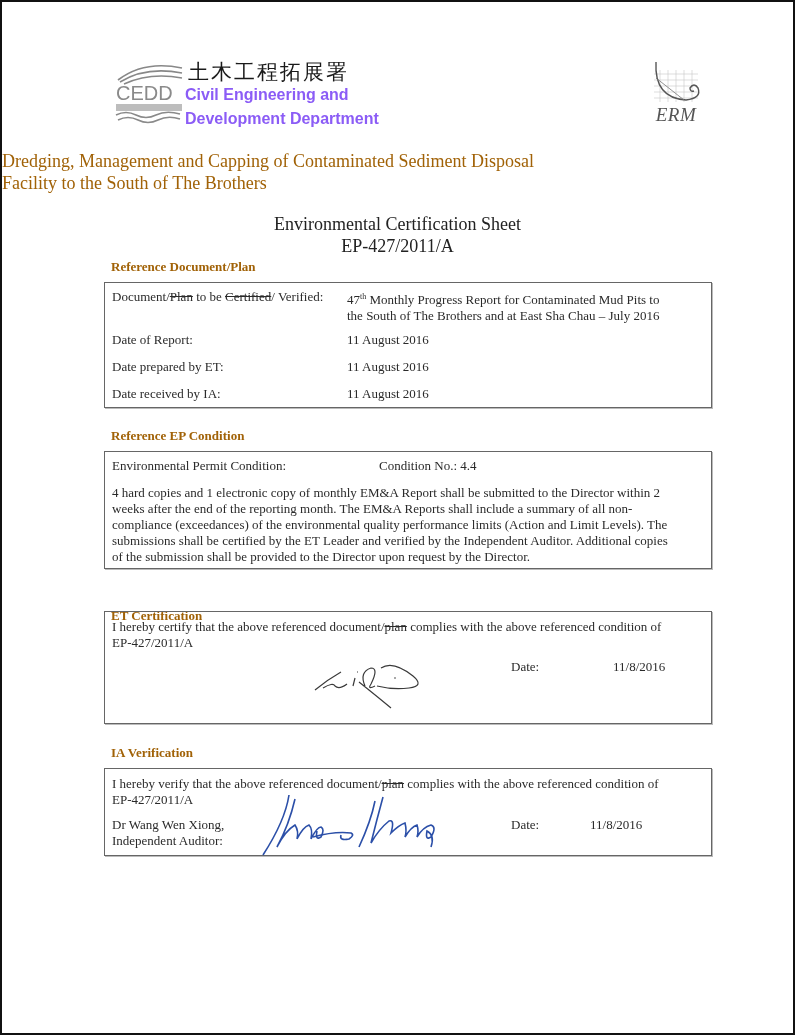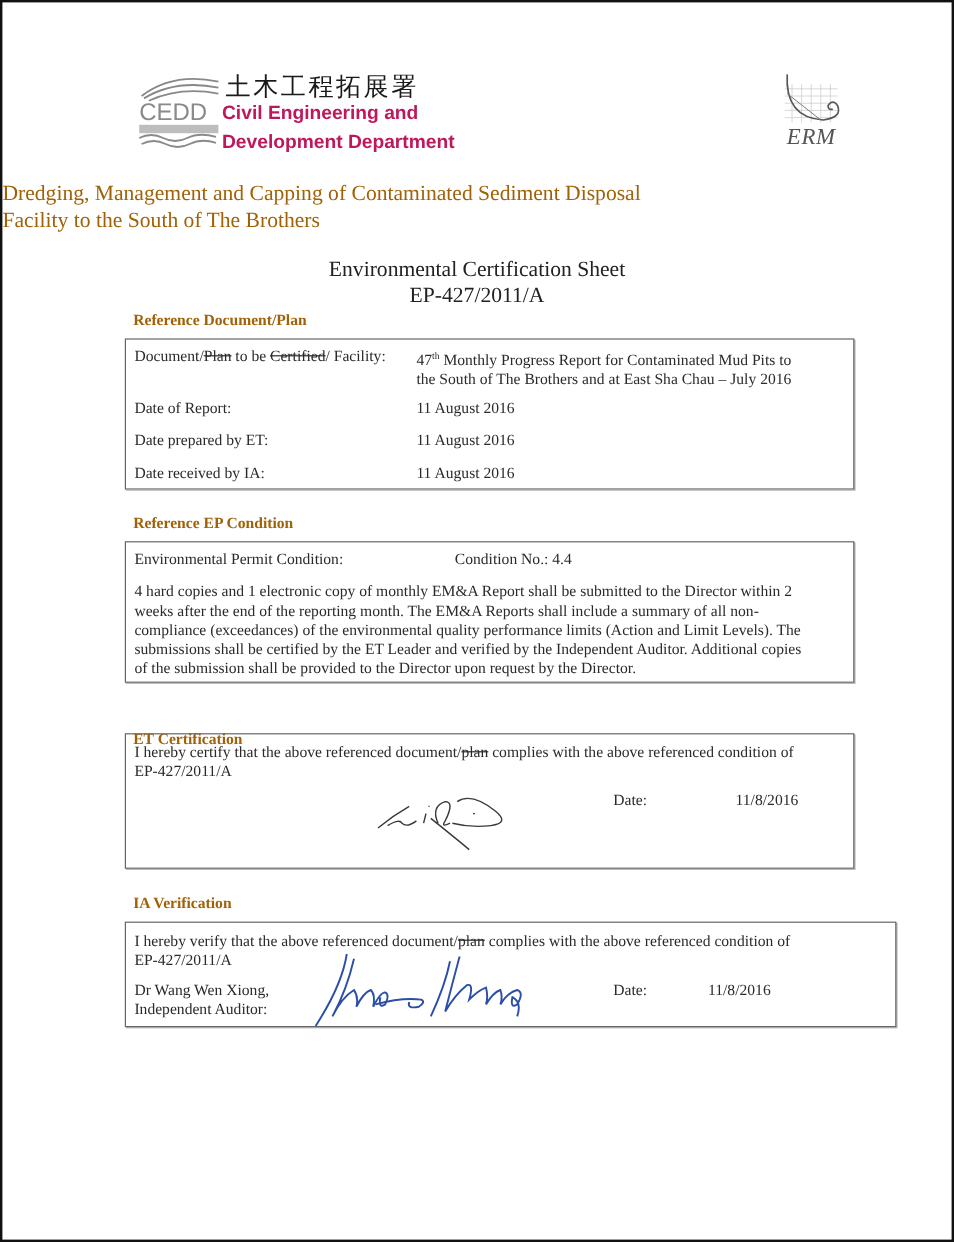--- a/index.html
+++ b/index.html
@@ -6,21 +6,21 @@
   body { width: 795px; height: 1035px; position: relative; overflow: hidden; }
   .page {
     position: absolute; left: 0; top: 0; width: 791px; height: 1031px;
     border: 2px solid #111; background: #fff;
     font-family: "Liberation Serif", "DejaVu Serif", serif; color: #2a2a2a;
   }
   
   .cedd { position: absolute; left: 112px; top: 52px; width: 290px; height: 75px; }
   .cedd-mark { position: absolute; left: 0; top: 0; width: 70px; height: 70px; }
   .cedd-chinese { position: absolute; left: 74px; top: 4px; font-family: "DejaVu Sans", sans-serif; font-size: 21px; letter-spacing: 2px; color: #1a1a1a; }
-  .cedd-en1, .cedd-en2 { position: absolute; left: 71px; font-family: "Liberation Sans", sans-serif; font-weight: bold; font-size: 16px; color: #be185d; }
+  .cedd-en1, .cedd-en2 { position: absolute; left: 71px; font-family: "Liberation Sans", sans-serif; font-weight: bold; font-size: 16px; color: #8b5cf6; }
   .cedd-en1 { top: 32px; }
   .cedd-en2 { top: 56px; }
   .erm { position: absolute; left: 644px; top: 58px; width: 60px; height: 66px; font-style: italic; }
   .erm-text { position: absolute; left: 0; top: 44px; width: 60px; text-align: center; font-family: "Liberation Serif", serif; font-size: 19px; color: #555; letter-spacing: 0.5px; }
 
   .title1 { position: absolute; left: 0; width: 791px; top: 148px; text-align: left; font-size: 18px; line-height: 22px; color: #a16207; }
   .title2 { position: absolute; left: 0; width: 791px; top: 211px; text-align: center; font-size: 18px; line-height: 22px; color: #222; }
 
   .section-label { position: absolute; left: 109px; font-size: 13px; font-weight: bold; color: #a16207; }
   .box { position: absolute; left: 102px; width: 606px; border: 1px solid #666; box-shadow: 1px 1px 0 #bbb; }
@@ -75,21 +75,21 @@
     <div>Facility to the South of The Brothers</div>
   </div>
   <div class="title2">
     <div>Environmental Certification Sheet</div>
     <div>EP-427/2011/A</div>
   </div>
 
   <div class="section-label" style="top:257px;">Reference Document/Plan</div>
   <div class="box" style="top:280px; height:124px;">
     <div class="txt" style="left:7px; top:6px;">
-      <span>Document/</span><span class="strike">Plan</span><span> to be </span><span class="strike">Certified</span><span>/ Facility:</span>
+      <span>Document/</span><span class="strike">Plan</span><span> to be </span><span class="strike">Certified</span><span>/ Verified:</span>
     </div>
     <div class="txt" style="left:242px; top:6px;">
       <div><span>47</span><sup>th</sup><span> Monthly Progress Report for Contaminated Mud Pits to</span></div>
       <div>the South of The Brothers and at East Sha Chau – July 2016</div>
     </div>
 
     <div class="txt" style="left:7px; top:49px;">Date of Report:</div>
     <div class="txt" style="left:242px; top:49px;">11 August 2016</div>
 
     <div class="txt" style="left:7px; top:76px;">Date prepared by  ET:</div>
@@ -123,21 +123,21 @@
     </div>
     <svg class="sig" style="left:208px; top:38px;" width="120" height="60" viewBox="0 0 120 60">
       <path d="M2 40 Q14 30 28 22 M10 38 Q20 32 22 36 Q26 40 34 34 M42 28 L40 36 M44 22 L45 22 M52 36 Q46 22 58 18 Q66 18 58 34 Q54 40 62 36 M68 18 Q80 10 100 26 Q112 36 96 38 Q80 40 64 36 M46 32 Q66 48 78 58" stroke="#3a3a3a" stroke-width="1.2" fill="none"></path>
       <circle cx="82" cy="28" r="0.8" fill="#3a3a3a"></circle>
     </svg>
     <div class="txt" style="left:406px; top:47px;">Date:</div>
     <div class="txt" style="left:508px; top:47px;">11/8/2016</div>
   </div>
 
   <div class="section-label" style="top:743px;">IA Verification</div>
-  <div class="box" style="top:766px; height:86px;padding-left:35px;">
+  <div class="box" style="top:766px; height:86px;">
     <div class="para" style="top:7px;">
       <div><span>I hereby verify that the above referenced document/</span><span class="strike">plan</span><span> complies with the above referenced condition of</span></div>
       <div>EP-427/2011/A</div>
     </div>
     <div class="txt" style="left:7px; top:48px;">
       <div>Dr Wang Wen Xiong,</div>
       <div>Independent Auditor:</div>
     </div>
     <svg class="sig" style="left:150px; top:22px;" width="220" height="68" viewBox="0 0 220 68">
       <g stroke="#2b4fa8" stroke-width="1.6" fill="none">

